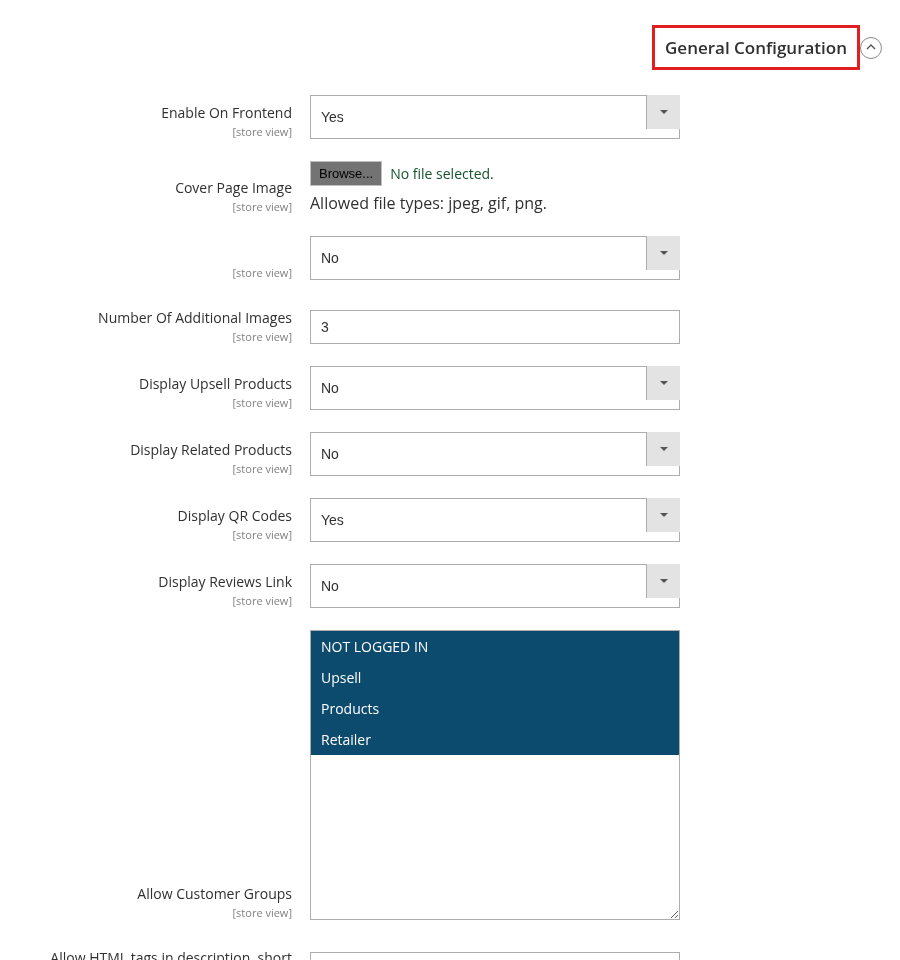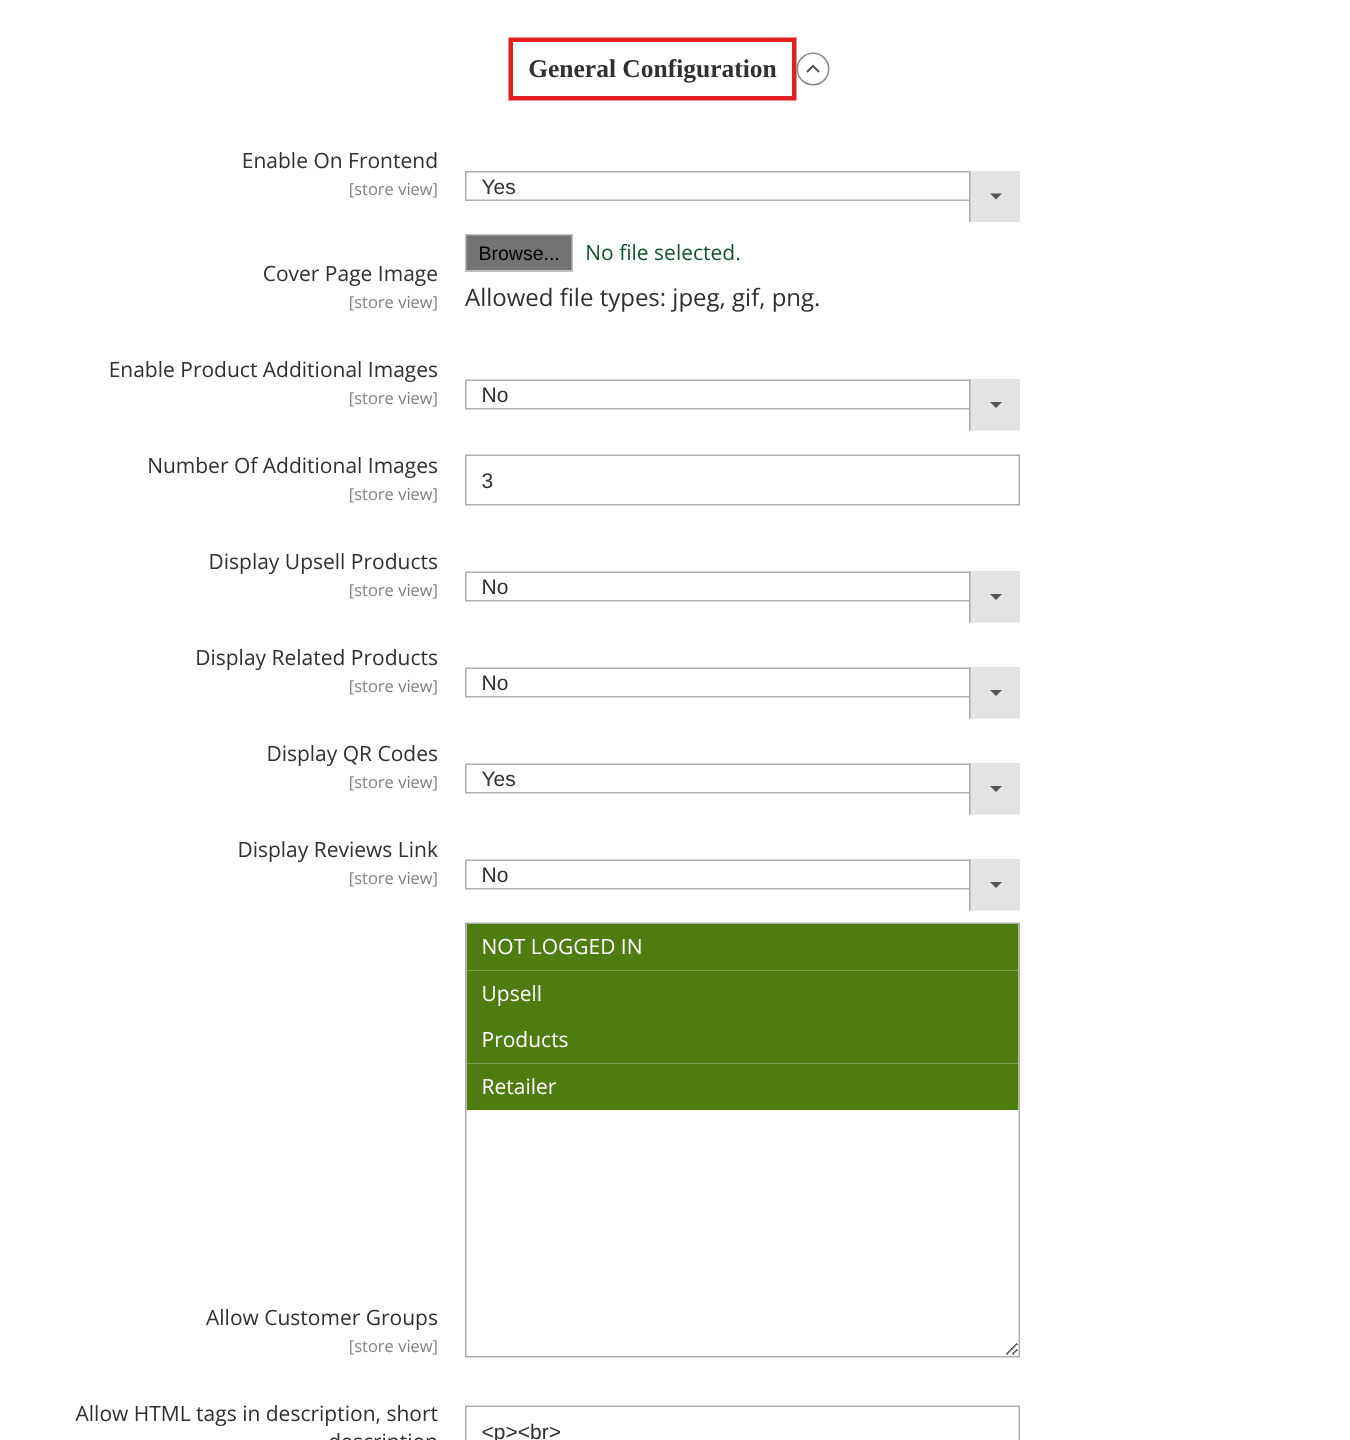--- a/index.html
+++ b/index.html
@@ -5,24 +5,23 @@
   * { box-sizing: border-box; margin: 0; padding: 0; }
   body {
     font-family: 'Open Sans', Arial, sans-serif;
     font-size: 14px;
     color: #303030;
     background: #ffffff;
     padding: 0;
   }
   .section-header {
     display: flex;
-    justify-content: center;
+    justify-content: flex-end;
     align-items: center;
     padding: 25px 10px 25px 10px;
-    font-family: Liberation Serif, serif;
   }
   .section-title {
     font-size: 17px;
     font-weight: 600;
     color: #303030;
     border: 3px solid #e02020;
     padding: 8px 10px;
     display: inline-block;
   }
   .collapse-btn {
@@ -64,21 +63,21 @@
   .field-control {
     flex: 0 0 370px;
     width: 370px;
   }
   .select-wrap {
     position: relative;
     width: 100%;
   }
   .select-wrap select {
     width: 100%;
-    height: 20px;
+    height: 44px;
     border: 1px solid #adadad;
     background: #fff;
     padding: 0 28px 0 10px;
     font-size: 14px;
     color: #303030;
     appearance: none;
     -webkit-appearance: none;
     -moz-appearance: none;
     border-radius: 0;
   }
@@ -131,21 +130,21 @@
     height: 290px;
     border: 1px solid #adadad;
     background: #fff;
     overflow-y: scroll;
     resize: both;
     min-height: 100px;
   }
   .multiselect .opt {
     padding: 6px 10px;
     font-size: 14px;
-    background: #4d7c0f;
+    background: #0c4a6e;
     color: #fff;
     cursor: pointer;
   }
   .multiselect::-webkit-scrollbar { width: 16px; }
   .multiselect::-webkit-scrollbar-track { background: #f0f0f0; }
   .multiselect::-webkit-scrollbar-thumb { background: #c1c1c1; }
 </style>
 </head>
 <body>
 
@@ -190,21 +189,20 @@
       <div class="file-row">
         <button class="browse-btn">Browse...</button>
         <span class="file-status">No file selected.</span>
       </div>
       <div class="hint">Allowed file types: jpeg, gif, png.</div>
     </div>
   </div>
 
   <div class="field-row">
     <div class="field-label">
-      <span>Enable Product Additional Images</span>
       <span class="scope">[store view]</span>
     </div>
     <div class="field-control">
       <div class="select-wrap">
         <select>
           <option>No</option>
         </select>
         <span class="select-arrow">
           <svg viewBox="0 0 10 10">
               <path d="M1 3 L5 7 L9 3 Z"></path>

